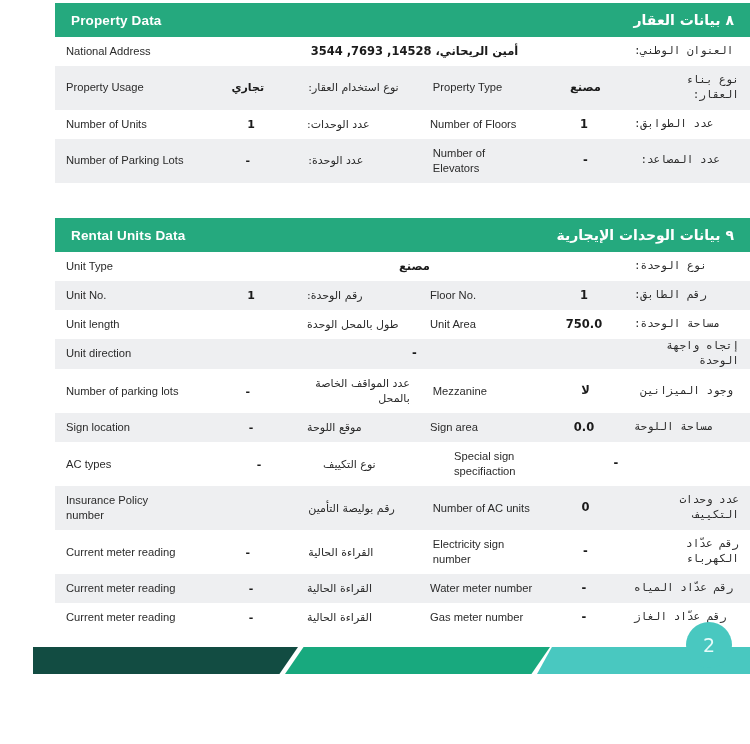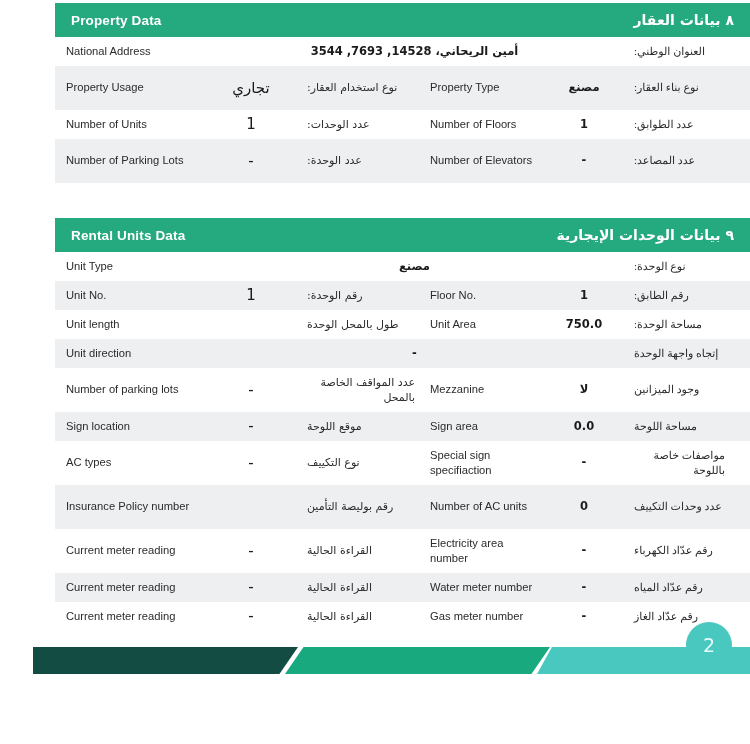--- a/index.html
+++ b/index.html
@@ -85,45 +85,45 @@
   .cell {
     display: flex;
     align-items: center;
     box-sizing: border-box;
     font-size: 11.2px;
     line-height: 1.38;
   }
 
   
   .c-label-en   { width: 140px; padding-left: 11px; color: #2b2b2b; }
-  .c-value-mid  { width: 112px; justify-content: center; font-weight: 400;
-                  color: #1b1b1b; font-size: 15px; }
+  .c-value-mid  { width: 112px; justify-content: center; font-weight: 700;
+                  color: #1b1b1b; font-size: 11px; }
   .c-label-ar   { width: 117px; padding-right: 9px; justify-content: flex-end;
                   direction: rtl; text-align: right; color: #2b2b2b;
                   font-family: "DejaVu Sans", "Liberation Sans", sans-serif;
                   font-size: 11px; }
   .c-label-en2  { width: 110px; padding-left: 6px; color: #2b2b2b; }
   .c-value-right{ width: 100px; justify-content: center; font-weight: 700;
                   color: #1b1b1b; font-size: 11.5px; }
-  .c-label-ar2  { width: 116px; padding-right: 25px; justify-content: flex-end;
+  .c-label-ar2  { width: 116px; padding-right: 11px; justify-content: flex-end;
                   direction: rtl; text-align: right; color: #2b2b2b;
-                  font-family: Liberation Serif, serif;
+                  font-family: Liberation Mono, monospace;
                   font-size: 11px; }
 
   
   .c-span-value {
     flex: 1;
     justify-content: center;
     font-weight: 700;
     color: #1b1b1b;
     font-size: 11.5px;
     font-family: "DejaVu Sans", "Liberation Sans", sans-serif;
   }
 
-  .tall { min-height: 44px; }
+  .tall { min-height: 44px; gap: 8px; }
 
   .ar-val {
     font-family: "DejaVu Sans", "Liberation Sans", sans-serif;
     direction: rtl;
   }
 
   
   .footer {
     position: absolute;
     left: 0;
@@ -264,35 +264,34 @@
           <div class="cell c-label-en2">Sign area</div>
           <div class="cell c-value-right ar-val">0.0</div>
           <div class="cell c-label-ar2">مساحة اللوحة</div>
         </div>
         <div class="row tall">
           <div class="cell c-label-en">AC types</div>
           <div class="cell c-value-mid ar-val">-</div>
           <div class="cell c-label-ar">نوع التكييف</div>
           <div class="cell c-label-en2">Special sign specifiaction</div>
           <div class="cell c-value-right ar-val">-</div>
-          <div class="cell c-label-ar2">مواصفات خاصة باللوحة</div>
         </div>
         <div class="row alt tall">
           <div class="cell c-label-en">Insurance Policy number</div>
           <div class="cell c-value-mid ar-val"></div>
           <div class="cell c-label-ar">رقم بوليصة التأمين</div>
           <div class="cell c-label-en2">Number of AC units</div>
           <div class="cell c-value-right ar-val">0</div>
           <div class="cell c-label-ar2">عدد وحدات التكييف</div>
         </div>
         <div class="row tall">
           <div class="cell c-label-en">Current meter reading</div>
           <div class="cell c-value-mid ar-val">-</div>
           <div class="cell c-label-ar">القراءة الحالية</div>
-          <div class="cell c-label-en2">Electricity area number</div>
+          <div class="cell c-label-en2">Electricity sign number</div>
           <div class="cell c-value-right ar-val">-</div>
           <div class="cell c-label-ar2">رقم عدّاد الكهرباء</div>
         </div>
         <div class="row alt">
           <div class="cell c-label-en">Current meter reading</div>
           <div class="cell c-value-mid ar-val">-</div>
           <div class="cell c-label-ar">القراءة الحالية</div>
           <div class="cell c-label-en2">Water meter number</div>
           <div class="cell c-value-right ar-val">-</div>
           <div class="cell c-label-ar2">رقم عدّاد المياه</div>

